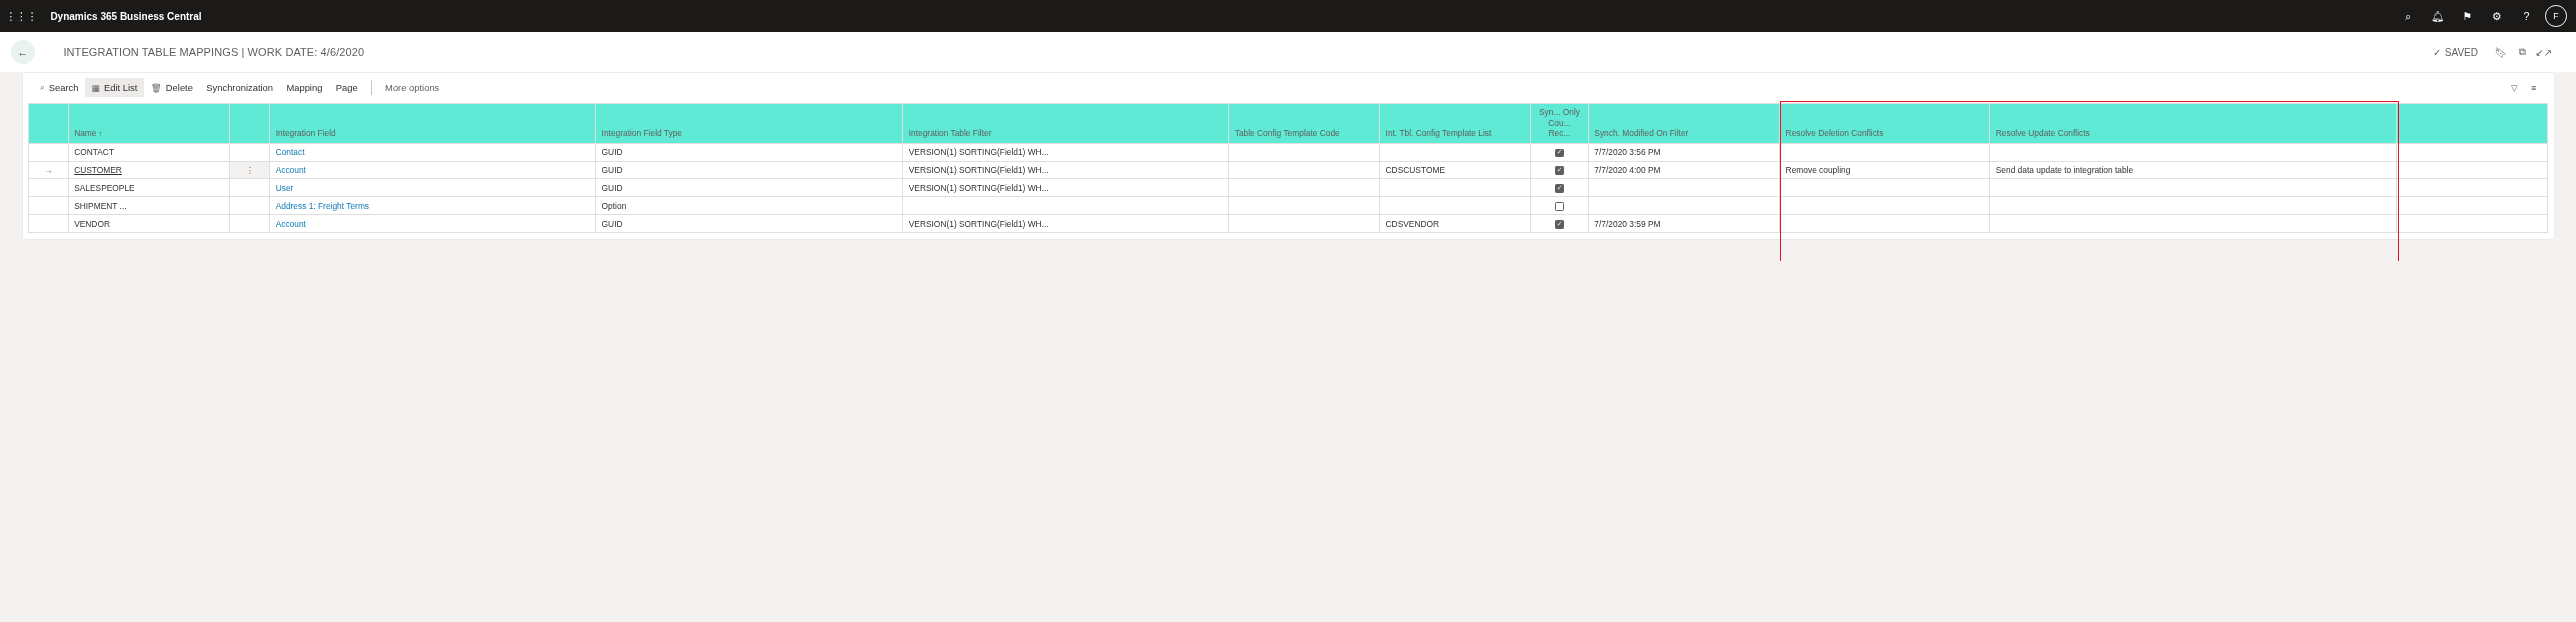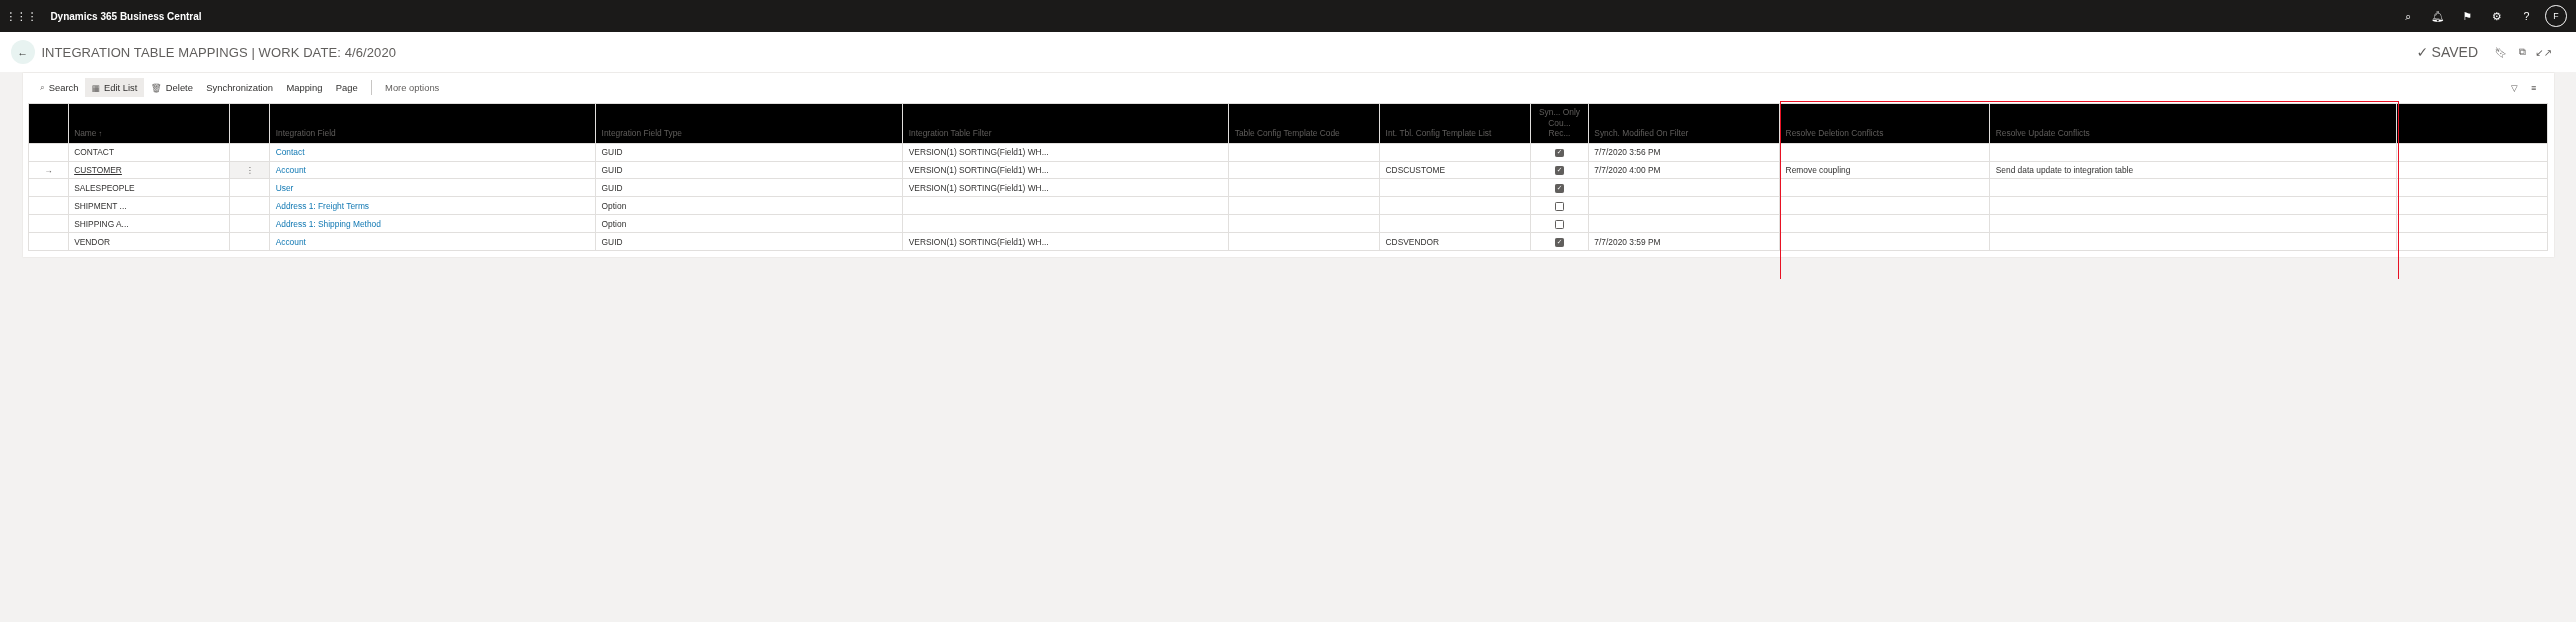--- a/index.html
+++ b/index.html
@@ -8,40 +8,40 @@
 .topbar { background: #1b1a19; height: 32px; display: flex; align-items: center; color: #fff; padding: 0 5.4px; }
 .topbar .waffle { width: 27px; text-align: center; font-size: 10.7px; cursor: pointer; }
 .topbar .product { font-size: 10px; font-weight: 600; margin-left: 18px; }
 .topbar .spacer { flex: 1; }
 .topbar .icon-btn { width: 29.5px; height: 32px; display: flex; align-items: center; justify-content: center; cursor: pointer; font-size: 10.7px; }
 .topbar .avatar { width: 21.5px; height: 21.5px; border: 0.7px solid #fff; border-radius: 50%; display: flex; align-items: center; justify-content: center; font-size: 8.7px; margin-left: 4px; margin-right: 4px; cursor: pointer; }
 
 .page-wrap { background: #fff; margin: 0 auto; max-width: 100%; }
 .page-header { display: flex; align-items: center; padding: 8px 21.5px 8px 10.7px; }
 .back-btn { width: 24px; height: 24px; border-radius: 50%; background: #e8f3f1; display: flex; align-items: center; justify-content: center; cursor: pointer; margin-right: 6.7px; font-size: 10.7px; color: #323130; }
-.breadcrumb { font-size: 13px; color: #605e5c; letter-spacing: 0.1px; }
+.breadcrumb { font-size: 11px; color: #605e5c; letter-spacing: 0.1px; margin-left: 22px; }
 .header-spacer { flex: 1; }
-.saved { color: #605e5c; font-size: 14px; margin-right: 12px; }
+.saved { color: #605e5c; font-size: 10px; margin-right: 12px; }
 .saved::before { content: "✓"; margin-right: 3.4px; }
 .hdr-icon { width: 21.5px; height: 21.5px; display: flex; align-items: center; justify-content: center; color: #605e5c; cursor: pointer; font-size: 10px; }
 
 .outer-content { padding: 0 21.5px 21.5px 21.5px; background: #f3f2f1; }
 .content-card { background: #fff; border: 0.7px solid #edebe9; border-radius: 1.3px; }
 
 .toolbar { display: flex; align-items: center; padding: 5.4px 10.7px; border-bottom: 0; }
 .toolbar .tbtn { display: flex; align-items: center; gap: 4px; padding: 4px 6.7px; cursor: pointer; color: #323130; font-size: 9.4px; }
 .toolbar .tbtn.active { background: #edebe9; }
 .toolbar .sep { width: 0.7px; height: 14.8px; background: #c8c6c4; margin: 0 6.7px; }
 .toolbar .spacer { flex: 1; }
 .tbtn .ico { color: #605e5c; font-size: 8.7px; }
 
 .grid-wrap { padding: 0 5.4px 5.4px 5.4px; overflow-x: auto; }
 table { border-collapse: collapse; width: 100%; table-layout: fixed; }
 th, td { border: 0.7px solid #e1dfdd; padding: 3.4px 5.4px; font-size: 8.4px; text-align: left; vertical-align: middle; height: 14.8px; white-space: nowrap; overflow: hidden; text-overflow: ellipsis; }
-th { font-weight: 400; color: #605e5c; vertical-align: bottom; background: #000000; white-space: normal; line-height: 1.25; padding-bottom: 4px; }
+th { font-weight: 400; color: #605e5c; vertical-align: bottom; background: #5eead4; white-space: normal; line-height: 1.25; padding-bottom: 4px; }
 th.sort::after { content: " ↑"; font-size: 7.4px; }
 td .link { color: #1078b3; cursor: pointer; }
 td.center, th.center { text-align: center; }
 .row-arrow { width: 14.8px; border-right: none; text-align: center; color: #605e5c; }
 .row-menu { width: 14.8px; border-left: none; text-align: center; color: #605e5c; }
 .current-row td:first-child::before { content: "→"; }
 .current-row .row-menu { background: #f3f2f1; }
 .current-row .name { text-decoration: underline; }
 .chk { display: inline-block; width: 8.7px; height: 8.7px; border: 0.7px solid #605e5c; border-radius: 1.3px; vertical-align: middle; position: relative; }
 .chk.on { background: #605e5c; }
@@ -216,35 +216,20 @@
               <td></td>
               <td></td>
               <td class="center"><span class="chk"></span></td>
               <td></td>
               <td></td>
               <td></td>
               <td></td>
             </tr>
             <tr>
               <td class="row-arrow"></td>
-              <td><span class="name">SHIPPING A...</span></td>
-              <td class="row-menu"></td>
-              <td><span class="link">Address 1: Shipping Method</span></td>
-              <td>Option</td>
-              <td></td>
-              <td></td>
-              <td></td>
-              <td class="center"><span class="chk"></span></td>
-              <td></td>
-              <td></td>
-              <td></td>
-              <td></td>
-            </tr>
-            <tr>
-              <td class="row-arrow"></td>
               <td><span class="name">VENDOR</span></td>
               <td class="row-menu"></td>
               <td><span class="link">Account</span></td>
               <td>GUID</td>
               <td>VERSION(1) SORTING(Field1) WH...</td>
               <td></td>
               <td>CDSVENDOR</td>
               <td class="center"><span class="chk on"></span></td>
               <td>7/7/2020 3:59 PM</td>
               <td></td>

